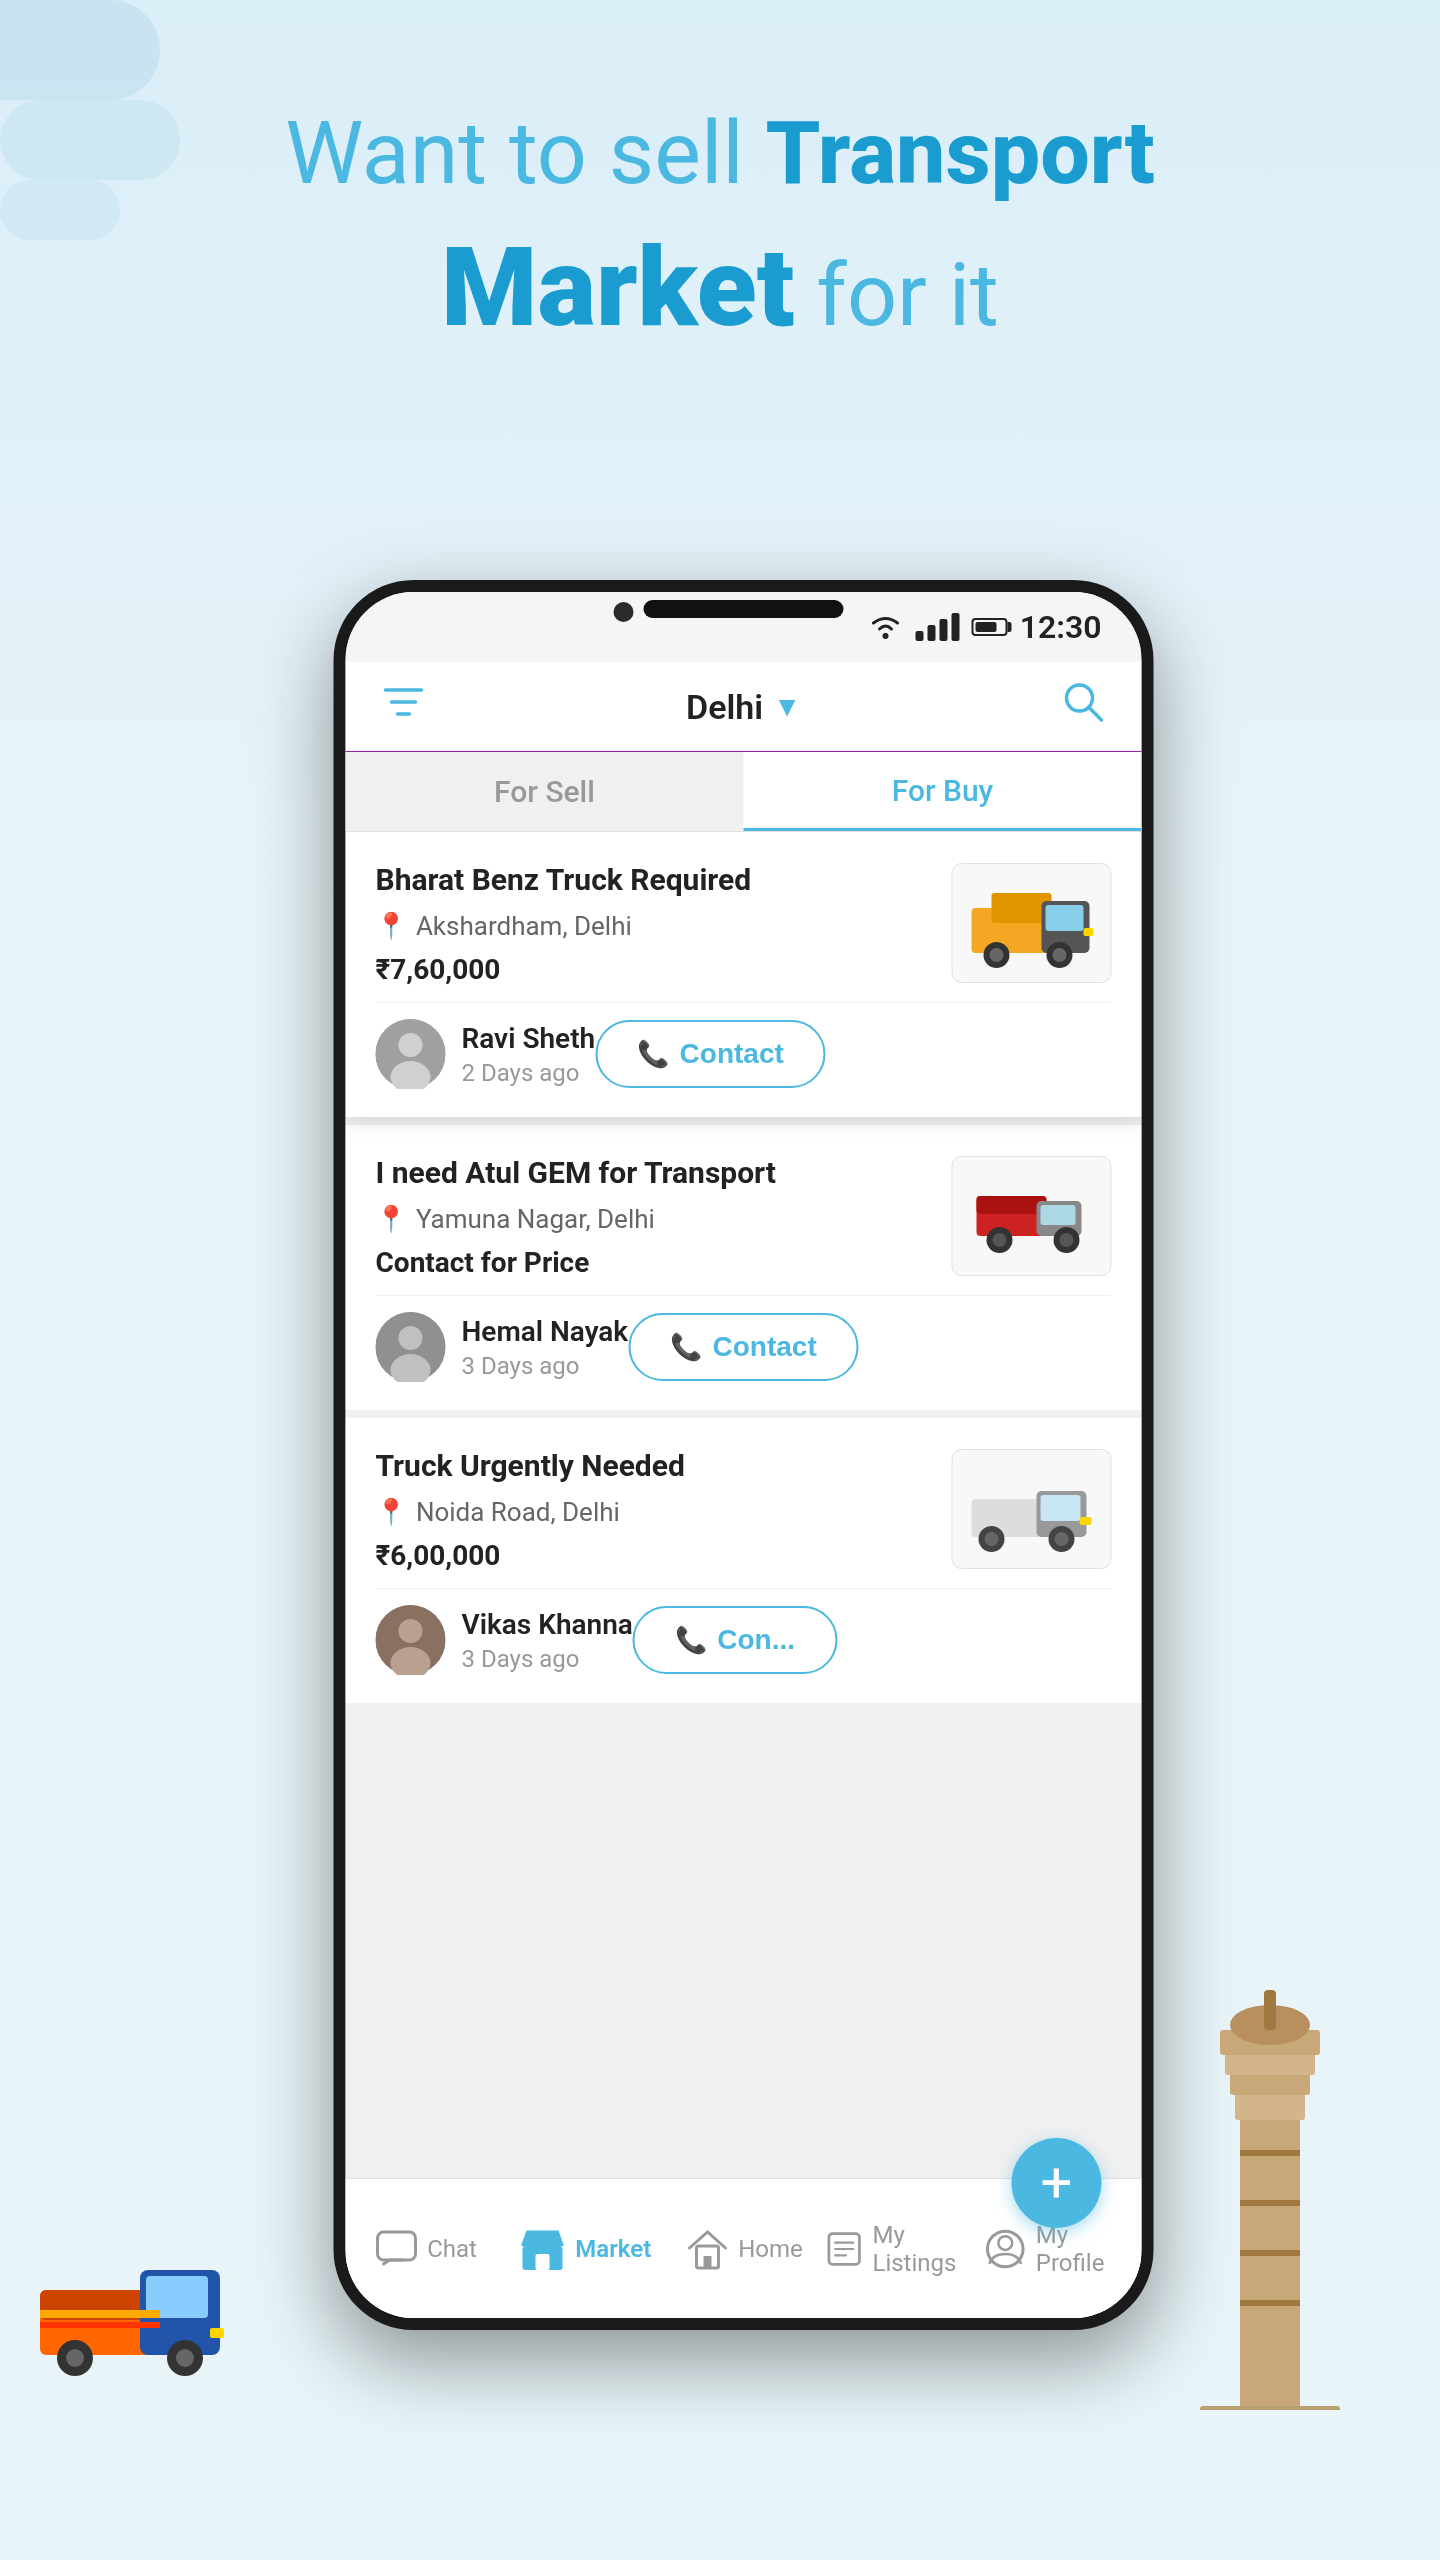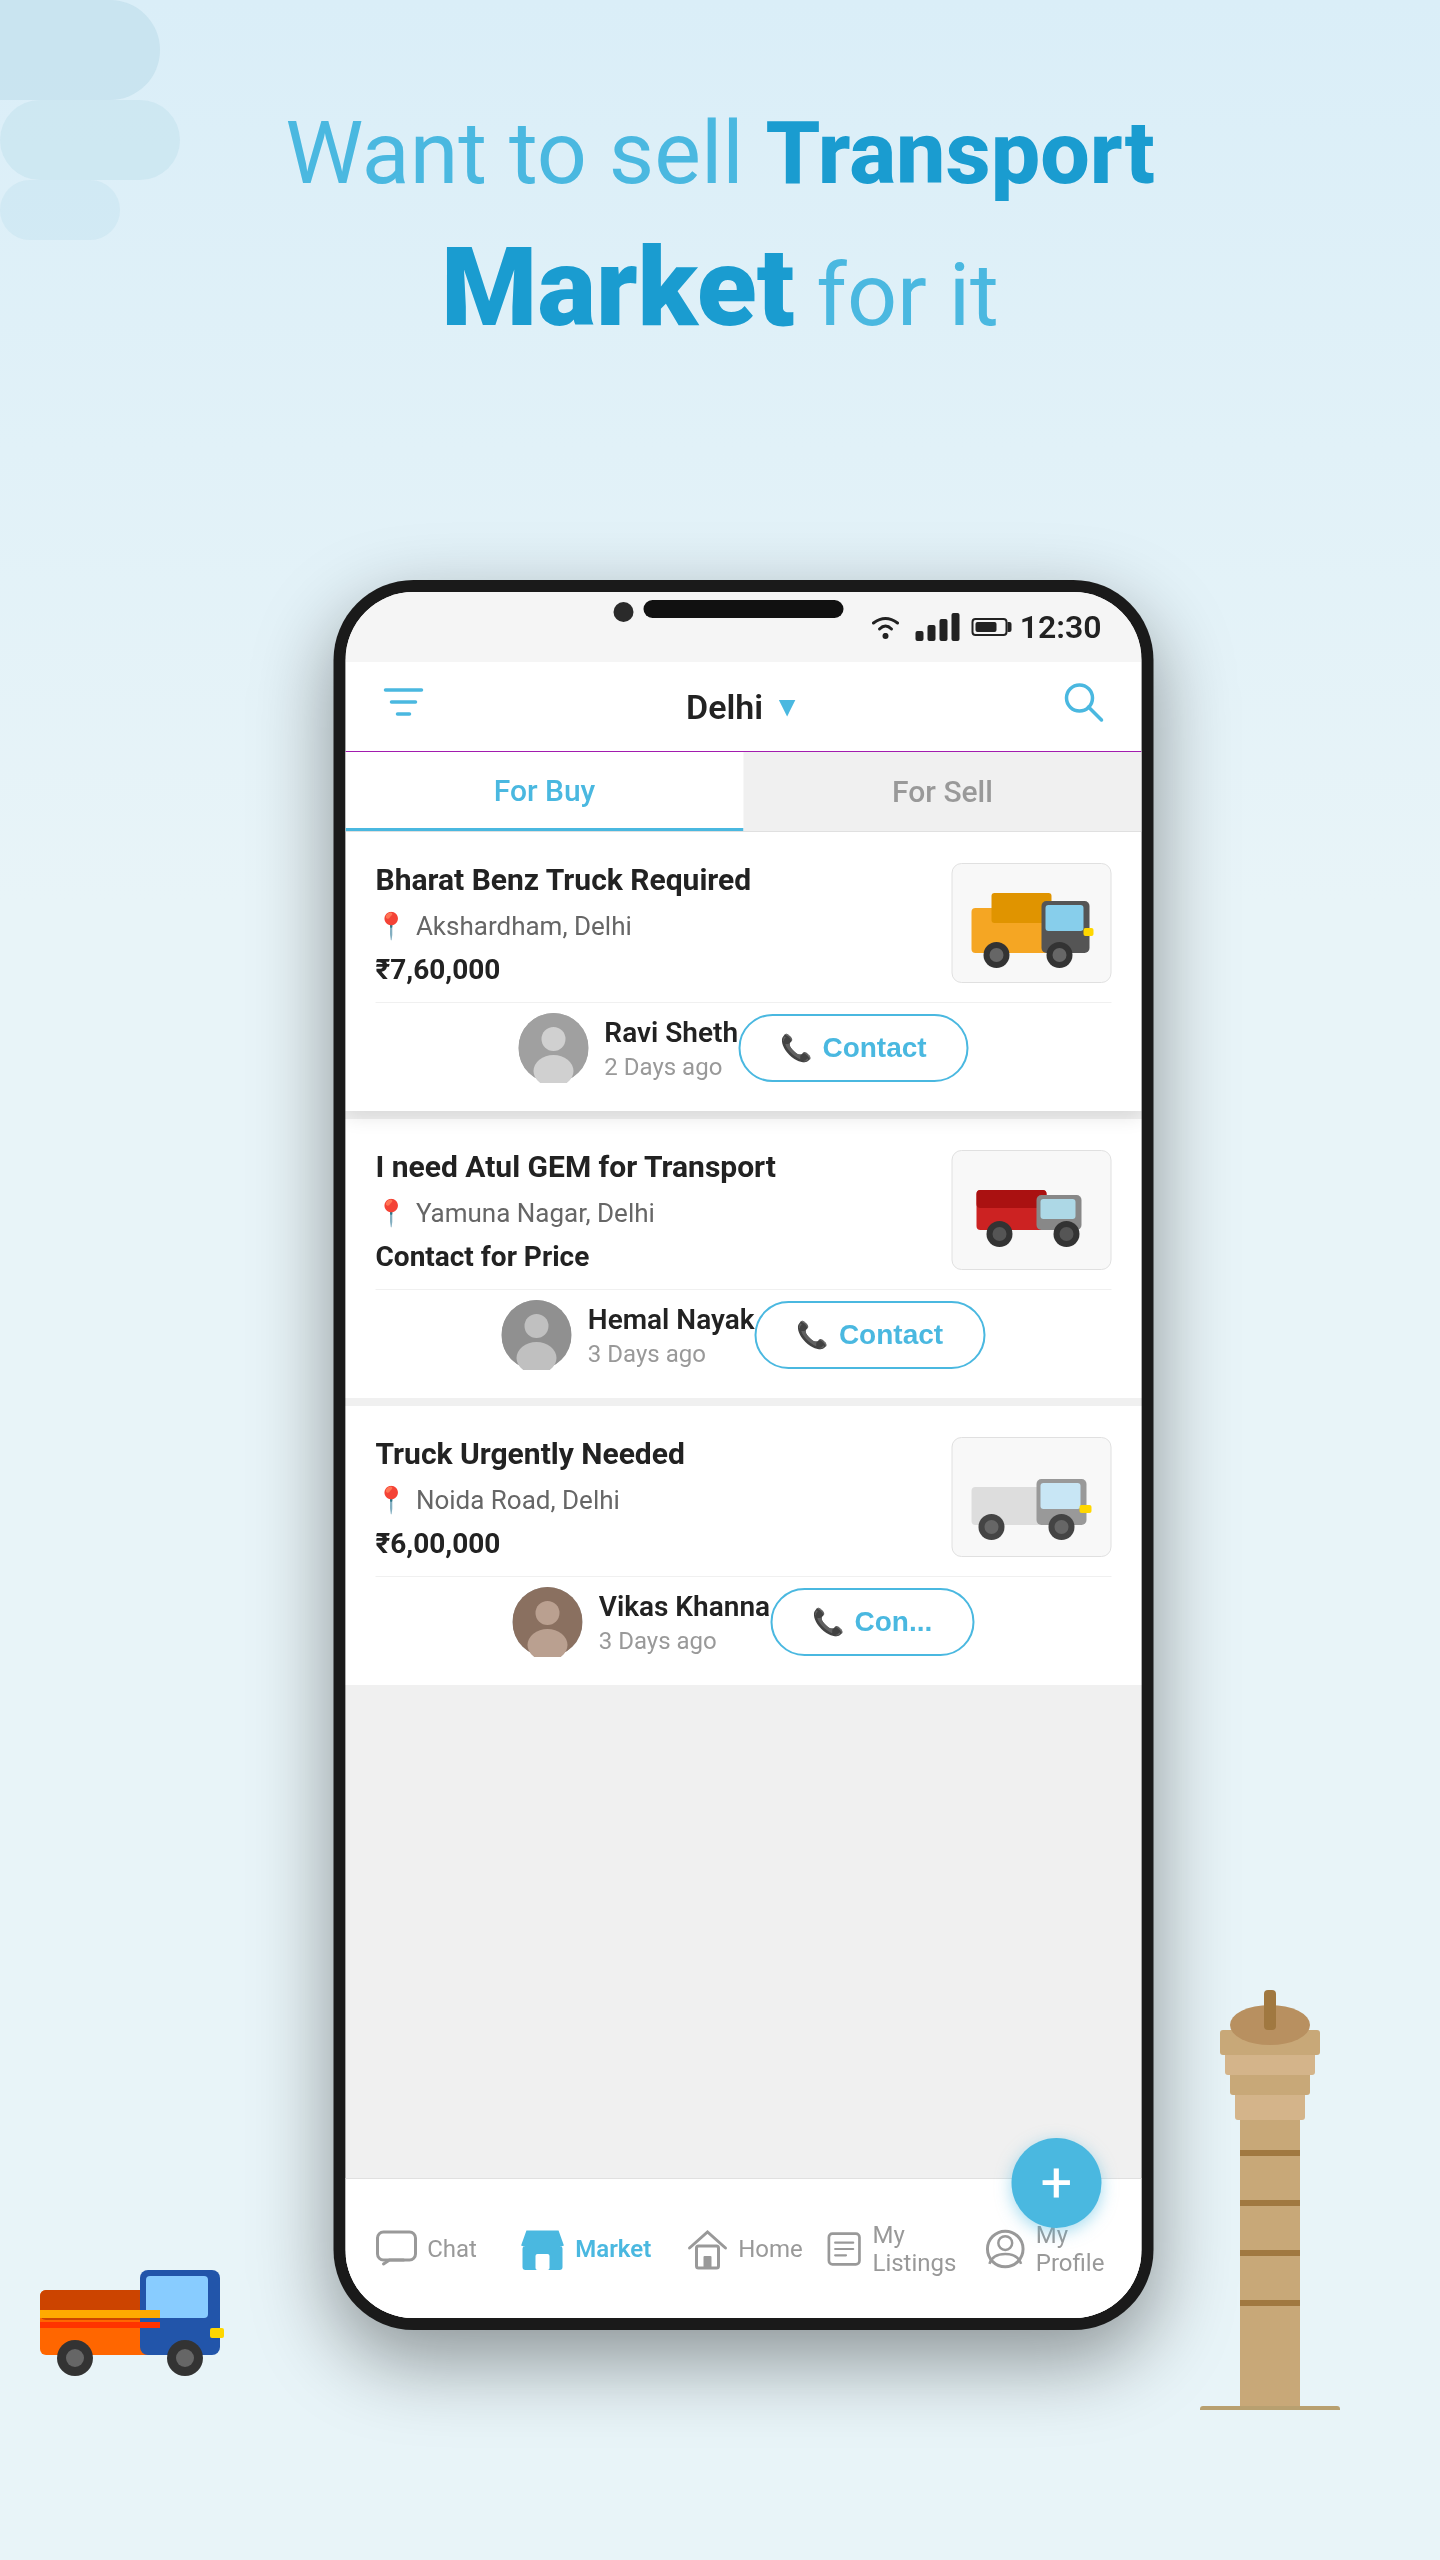--- a/index.html
+++ b/index.html
@@ -336,23 +336,23 @@
       display: flex;
       align-items: center;
       justify-content: center;
       flex-shrink: 0;
       overflow: hidden;
     }
 
     .listing-footer {
       display: flex;
       align-items: center;
-      justify-content: center;
+      justify-content: flex-start;
       margin-top: 16px;
-      padding-top: 10px;
+      padding-top: 16px;
       border-top: 1px solid #f0f0f0;
     }
 
     .seller-info {
       display: flex;
       align-items: center;
       gap: 16px;
     }
 
     .avatar-placeholder {
@@ -536,25 +536,25 @@
           </div>
           <div class="search-icon-btn">
             <svg width="44" height="44" viewBox="0 0 44 44" fill="none">
               <circle cx="18" cy="18" r="13" stroke="#4ab8e0" stroke-width="3.5"></circle>
               <line x1="27" y1="27" x2="40" y2="40" stroke="#4ab8e0" stroke-width="3.5" stroke-linecap="round"></line>
             </svg>
           </div>
         </div>
 
         <div class="tabs-bar">
+          <div class="tab tab-inactive">
+            <span>For Sell</span>
+          </div>
           <div class="tab tab-active">
             <span>For Buy</span>
-          </div>
-          <div class="tab tab-inactive">
-            <span>For Sell</span>
           </div>
         </div>
 
         <div class="listings-scroll">
 
           <div class="listing-card-featured">
             <div class="listing-top">
               <div class="listing-info">
                 <div class="listing-title">Bharat Benz Truck Required</div>
                 <div class="listing-location">

